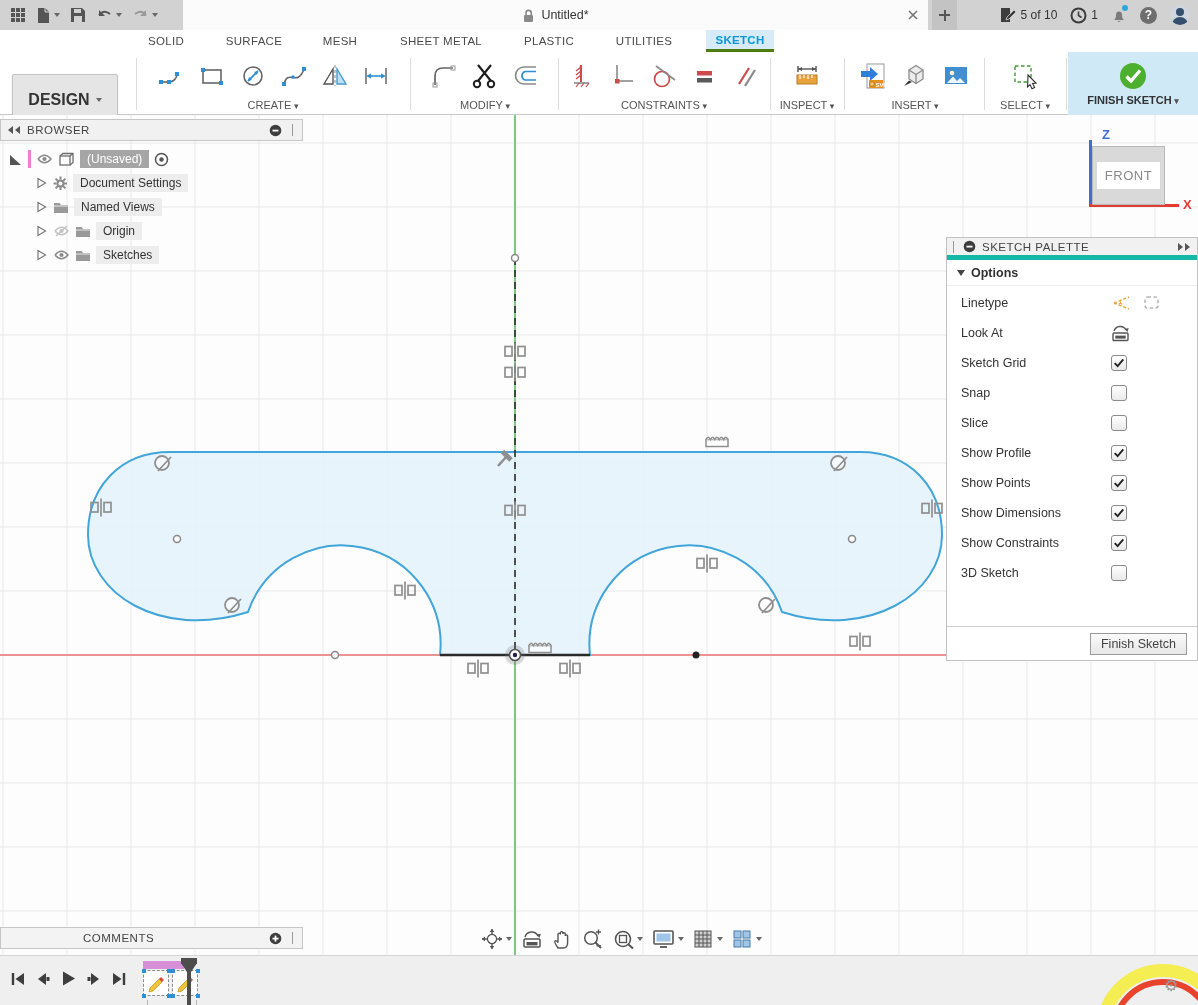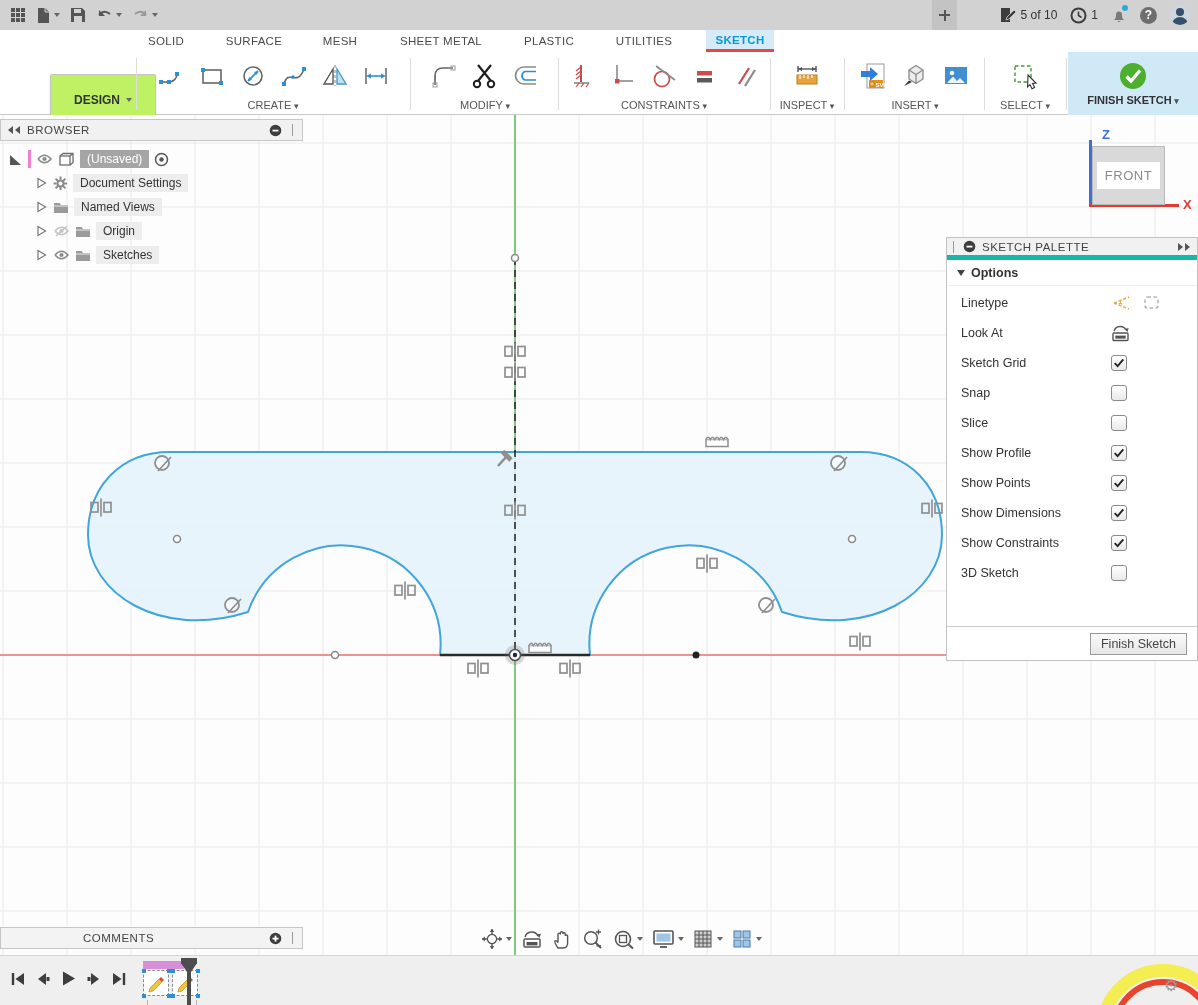--- a/index.html
+++ b/index.html
@@ -29,22 +29,22 @@
   #avatar::before{content:"";position:absolute;left:6px;top:3px;width:8px;height:8px;border-radius:50%;background:#34506e;}
   #avatar::after{content:"";position:absolute;left:2px;top:12px;width:16px;height:10px;border-radius:8px 8px 0 0;background:#34506e;}
   #bell-wrap{position:relative;}
   #bell-dot{position:absolute;right:-1px;top:-2px;width:6px;height:6px;border-radius:50%;background:#29a8de;}
 
   
   #ribbon{position:absolute;left:0;top:30px;width:1198px;height:85px;background:#ffffff;border-bottom:1px solid #c9c9c9;}
   #tabrow{position:absolute;left:0;top:0;width:1198px;height:22px;}
   .rtab{position:absolute;top:0;height:22px;display:flex;align-items:center;justify-content:center;
         font-size:11.5px;color:#4a4a4a;letter-spacing:.3px;}
-  .rtab.active{background:#d6ebf7;color:#0a96d7;border-bottom:3px solid #ef4444;font-weight:bold;}
-  #workspace-btn{position:absolute;left:12px;top:44px;width:106px;height:52px;border:1px solid #c4c4c4;border-radius:2px;background:#bef264;box-shadow:0 1px 2px rgba(0,0,0,.12);display:flex;align-items:center;justify-content:center;font-size:12px;font-weight:bold;color:#333;margin-left:38px;}
+  .rtab.active{background:#d6ebf7;color:#0a96d7;border-bottom:3px solid #4d7c0f;font-weight:bold;}
+  #workspace-btn{position:absolute;left:12px;top:44px;width:106px;height:52px;border:1px solid #c4c4c4;border-radius:2px;background:#e5e5e5;box-shadow:0 1px 2px rgba(0,0,0,.12);display:flex;align-items:center;justify-content:center;font-size:16px;font-weight:bold;color:#333;}
   .rgroup{position:absolute;top:24px;height:62px;}
   .gicons{display:flex;align-items:center;justify-content:center;gap:5px;height:44px;}
   .glabel{text-align:center;font-size:11px;color:#555;margin-top:1px;}
   .glabel::after{content:" ▾";font-size:9px;color:#555;}
   .rsep{position:absolute;top:28px;width:1px;height:52px;background:#ddd;}
   .ribtn{width:36px;height:38px;display:flex;align-items:center;justify-content:center;}
   #finish-block{position:absolute;left:1068px;top:22px;width:130px;height:63px;background:#cfe9f7;display:flex;flex-direction:column;align-items:center;justify-content:center;gap:2px;}
   #finish-block .glabel{font-weight:bold;color:#333;}
 
   
@@ -161,20 +161,32 @@
     </span>
     <span class="tb-btn">
       <svg width="17" height="15">
           <path d="M14,7 q-5,-6 -11,-1" fill="none" stroke="#999" stroke-width="2"></path>
           <path d="M14,2 v6 h-6 z" fill="#999"></path>
         </svg>
       <span class="caret-sm"></span>
     </span>
   </div>
 
+  <div id="doctab">
+    <svg width="13" height="15">
+        <rect x="2" y="7" width="9" height="7" rx="1" fill="#8a8a8a"></rect>
+        <path d="M4,7 V5 a2.6,2.6 0 0 1 5.2,0 V7" fill="none" stroke="#8a8a8a" stroke-width="1.6"></path>
+      </svg>
+    <span id="doctab-title">Untitled*</span>
+    <span id="tab-close">
+      <svg width="14" height="14">
+          <path d="M3,3 L11,11 M11,3 L3,11" stroke="#777" stroke-width="1.6"></path>
+        </svg>
+    </span>
+  </div>
 
   <div id="newtab-btn">
       <span class="plus-glyph"></span>
     </div>
 
   <div id="topbar-right">
     <span class="tb-btn">
       <svg width="18" height="17">
           <path d="M2,1 h9 v14 h-9 z" fill="#3d3d3d"></path>
           <path d="M8,10 l7,-7 2,2 -7,7 -3,1 z" fill="#3d3d3d" stroke="#d2d2d2" stroke-width="0.8"></path>

